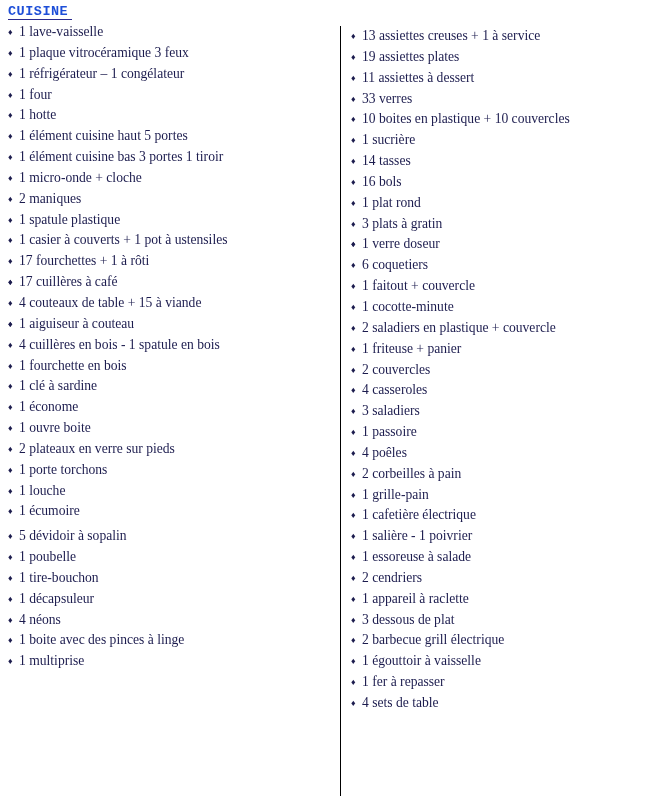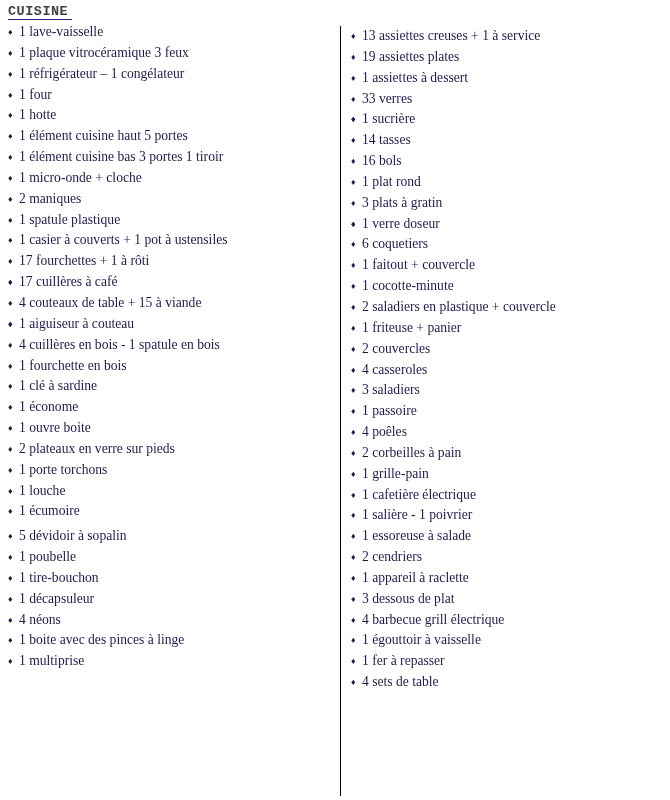--- a/index.html
+++ b/index.html
@@ -19,21 +19,21 @@
     position: relative;
     width: 670px;
     height: 800px;
     box-sizing: border-box;
     padding: 0;
   }
   .title {
     font-family: "Liberation Mono", monospace;
     font-weight: bold;
     font-size: 13.5px;
-    color: #404040;
+    color: #1d4ed8;
     letter-spacing: 0.5px;
     padding: 4px 0 2px 8px;
     line-height: 16px;
   }
   .title-underline {
     position: absolute;
     left: 8px;
     top: 19px;
     width: 64px;
     height: 1px;
@@ -143,23 +143,23 @@
           <li><span class="bullet">♦</span><span>1 multiprise</span></li>
         </ul>
     </div>
 
     <div class="divider"></div>
 
     <div class="col col-right">
       <ul class="items" id="right-list">
           <li><span class="bullet">♦</span><span>13 assiettes creuses + 1 à service</span></li>
           <li><span class="bullet">♦</span><span>19 assiettes plates</span></li>
-          <li><span class="bullet">♦</span><span>1 assiettes à dessert</span></li>
+          <li><span class="bullet">♦</span><span>11 assiettes à dessert</span></li>
           <li><span class="bullet">♦</span><span>33 verres</span></li>
-          <li><span class="bullet">♦</span></li>
+          <li><span class="bullet">♦</span><span>10 boites en plastique + 10 couvercles</span></li>
           <li><span class="bullet">♦</span><span>1 sucrière</span></li>
           <li><span class="bullet">♦</span><span>14 tasses</span></li>
           <li><span class="bullet">♦</span><span>16 bols</span></li>
           <li><span class="bullet">♦</span><span>1 plat rond</span></li>
           <li><span class="bullet">♦</span><span>3 plats à gratin</span></li>
           <li><span class="bullet">♦</span></li>
           <li><span class="bullet">♦</span><span>1 verre doseur</span></li>
           <li><span class="bullet">♦</span><span>6 coquetiers</span></li>
           <li><span class="bullet">♦</span><span>1 faitout + couvercle</span></li>
           <li><span class="bullet">♦</span><span>1 cocotte-minute</span></li>
@@ -171,21 +171,21 @@
           <li><span class="bullet">♦</span><span>1 passoire</span></li>
           <li><span class="bullet">♦</span><span>4 poêles</span></li>
           <li><span class="bullet">♦</span><span>2 corbeilles à pain</span></li>
           <li><span class="bullet">♦</span><span>1 grille-pain</span></li>
           <li><span class="bullet">♦</span><span>1 cafetière électrique</span></li>
           <li><span class="bullet">♦</span><span>1 salière  -  1 poivrier</span></li>
           <li><span class="bullet">♦</span><span>1 essoreuse à salade</span></li>
           <li><span class="bullet">♦</span><span>2 cendriers</span></li>
           <li><span class="bullet">♦</span><span>1 appareil à raclette</span></li>
           <li><span class="bullet">♦</span><span>3 dessous de plat</span></li>
-          <li><span class="bullet">♦</span><span>4 barbecue grill électrique</span></li>
+          <li><span class="bullet">♦</span><span>2 barbecue grill électrique</span></li>
           <li><span class="bullet">♦</span><span>1 égouttoir à vaisselle</span></li>
           <li><span class="bullet">♦</span><span>1 fer à repasser</span></li>
           <li><span class="bullet">♦</span><span>4 sets de table</span></li>
         </ul>
     </div>
 
   </div>
 
 </div>
 

